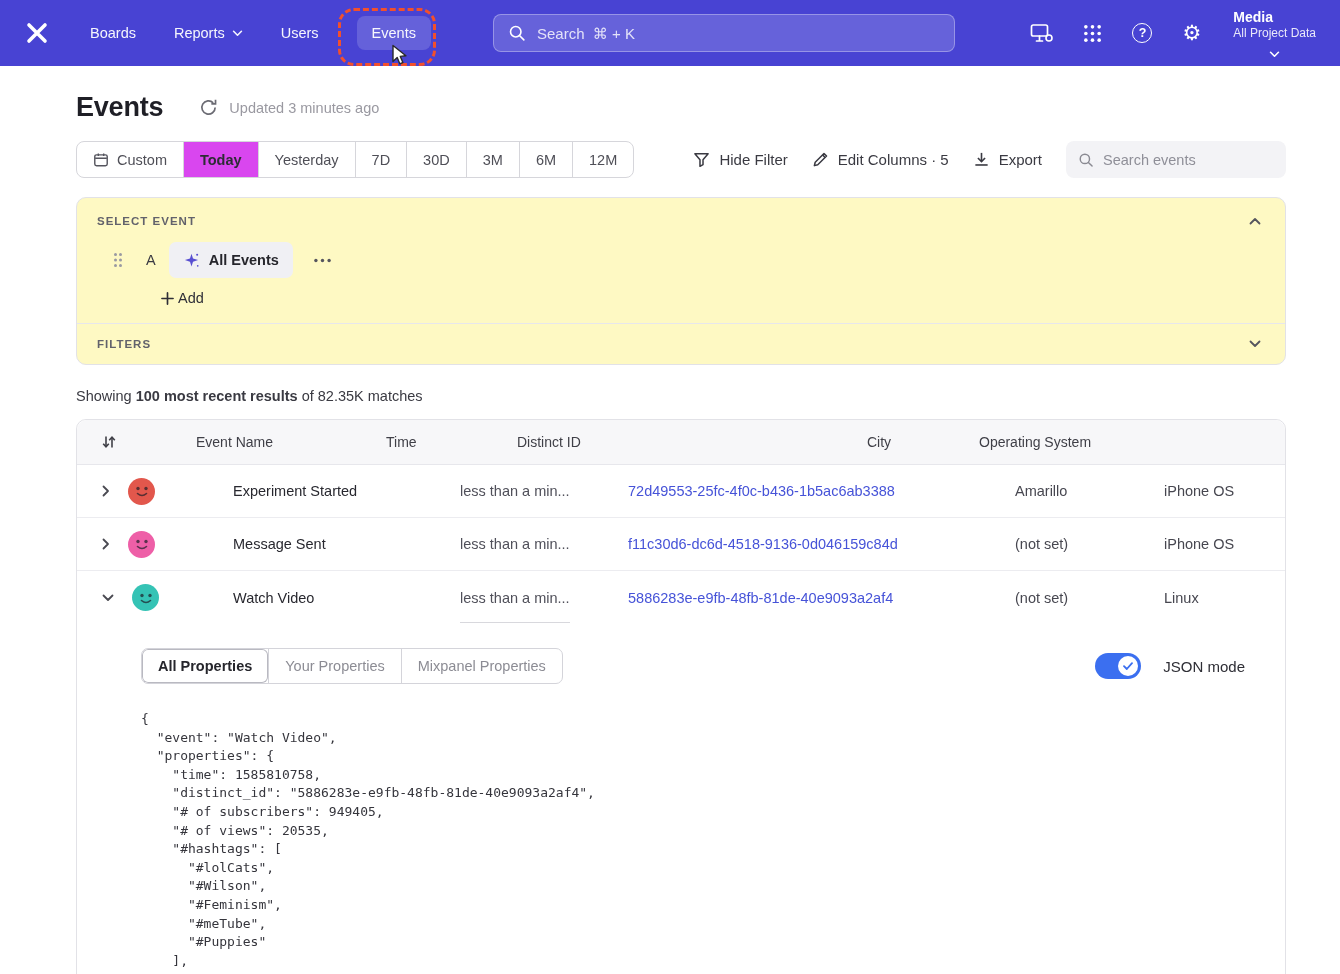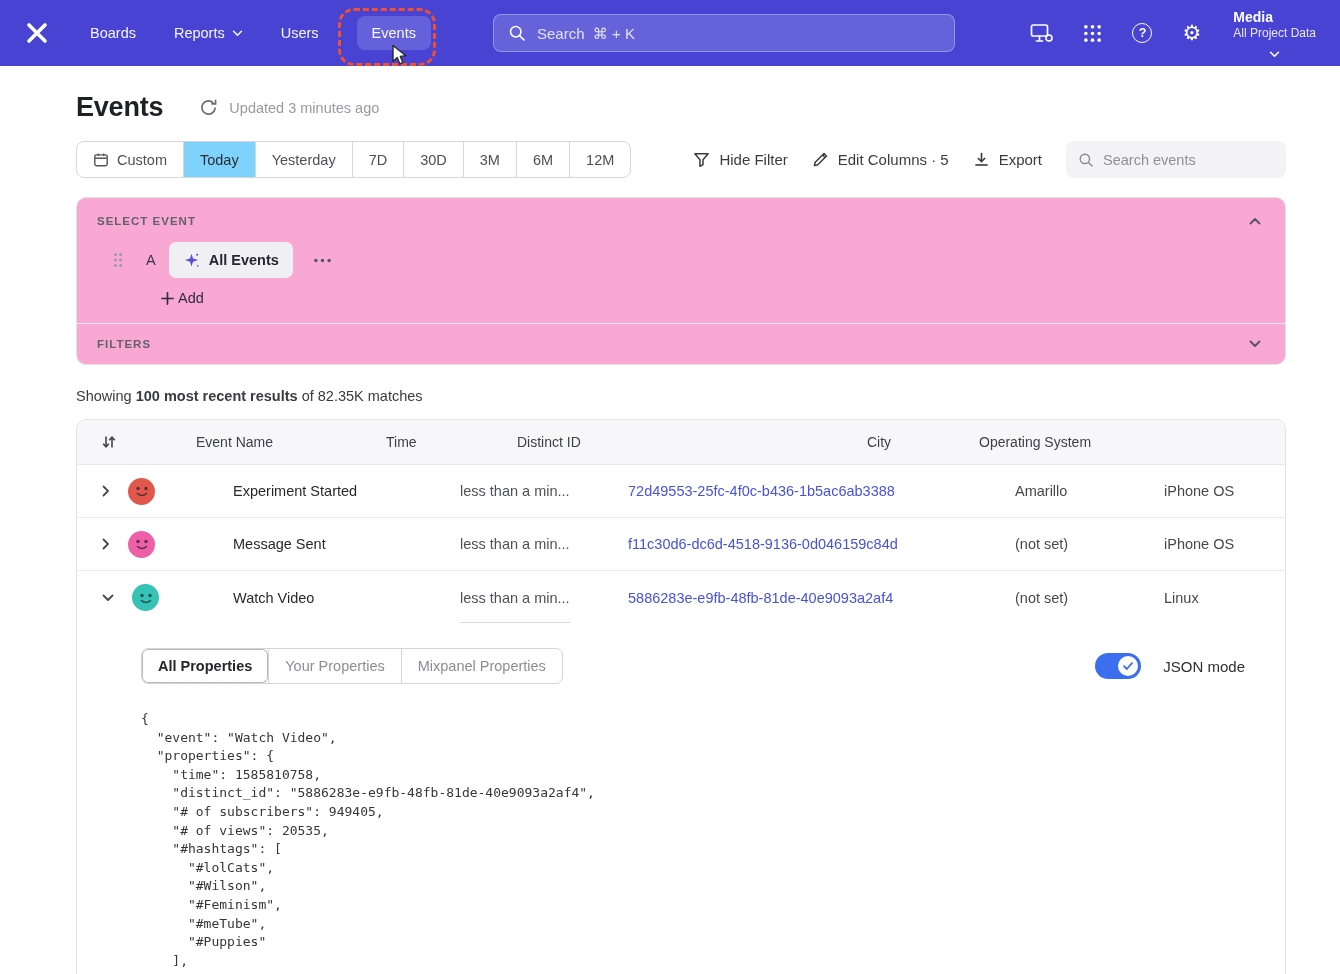--- a/index.html
+++ b/index.html
@@ -68,35 +68,35 @@
   .controls-row { margin-top: 18px; display: flex; align-items: center; }
   .segmented {
     display: inline-flex; border: 1px solid #d6d6db; border-radius: 8px; overflow: hidden; background: #fff;
   }
   .segment {
     height: 35px; display: flex; align-items: center; gap: 8px;
     padding: 0 16px; font-size: 14.5px; color: #4f4f57;
     border-left: 1px solid #d6d6db; cursor: pointer; white-space: nowrap;
   }
   .segment:first-child { border-left: none; }
-  .segment.selected { background: #7dd3fc; color: #2c2c33; font-weight: 400; }
+  .segment.selected { background: #d946ef; color: #2c2c33; font-weight: 700; }
   .toolbar-right { margin-left: auto; display: flex; align-items: center; gap: 24px; }
   .tool-btn {
     display: flex; align-items: center; gap: 9px; cursor: pointer;
     font-size: 15px; font-weight: 500; color: #3a3a42; white-space: nowrap;
   }
   .events-search {
     width: 220px; height: 37px; background: #f3f3f6; border-radius: 8px;
     display: flex; align-items: center; gap: 9px; padding: 0 12px;
   }
   .events-search input { flex: 1; font-size: 14.5px; color: #3c3c44; min-width: 0; }
   .events-search input::placeholder { color: #8f8f98; }
 
   
-  .query-card { margin-top: 19px; border: 1px solid #e2e2e7; border-radius: 10px; background: #f9a8d4; }
+  .query-card { margin-top: 19px; border: 1px solid #e2e2e7; border-radius: 10px; background: #fef9c3; }
   .qc-section { padding: 17px 20px; }
   .qc-head { display: flex; align-items: center; justify-content: space-between; }
   .qc-title { font-size: 11.5px; font-weight: 700; letter-spacing: 1px; color: #62626b; }
   .qc-chevron { color: #55555e; cursor: pointer; padding: 2px 4px; }
   .event-row { margin-top: 15px; display: flex; align-items: center; }
   .drag-handle { margin-left: 16px; color: #9a9aa2; cursor: grab; }
   .row-letter { margin-left: 23px; font-size: 14.5px; color: #3a3a42; }
   .event-pill {
     margin-left: 13px; background: #f0f0f4; border-radius: 7px; height: 36px;
     display: flex; align-items: center; gap: 9px; padding: 0 14px; cursor: pointer;

